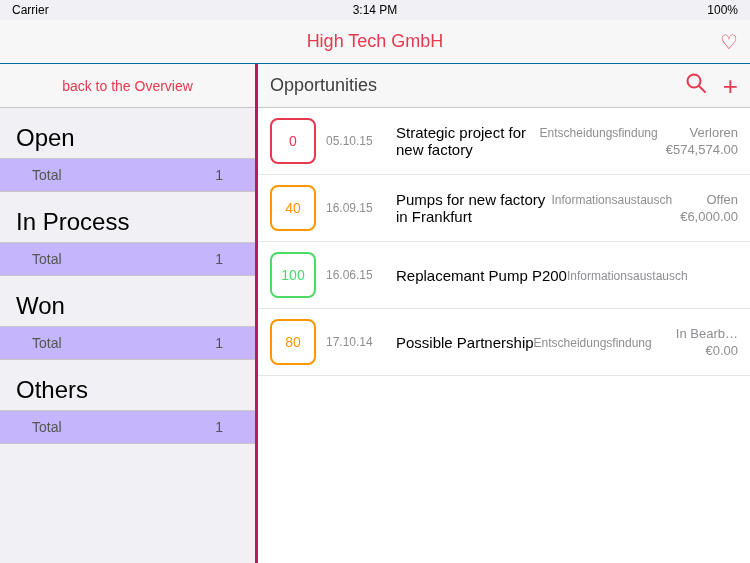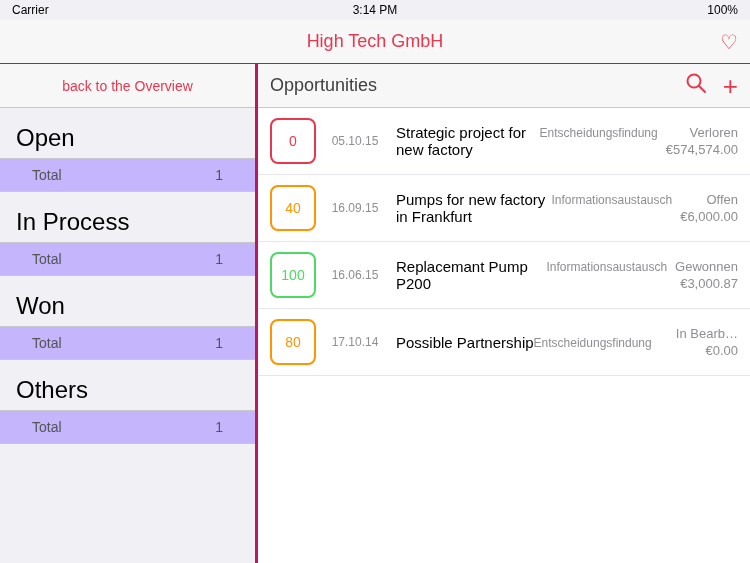--- a/index.html
+++ b/index.html
@@ -178,21 +178,20 @@
     .badge-red { border-color: #e8384f; color: #e8384f; }
     .badge-orange { border-color: #ff9500; color: #ff9500; }
     .badge-green { border-color: #4cd964; color: #4cd964; }
 
     .opp-date {
       font-size: 12px;
       color: #8e8e93;
       margin-right: 12px;
       flex-shrink: 0;
       width: 58px;
-      text-align: center;
     }
 
     .opp-middle {
       flex: 1;
       display: flex;
       flex-direction: row;
     }
 
     .opp-title {
       font-size: 15px;
@@ -317,24 +316,20 @@
 
       <div class="opportunity-row">
         <div class="badge badge-green">
           <span>100</span>
         </div>
         <span class="opp-date">16.06.15</span>
         <div class="opp-middle">
           <span class="opp-title">Replacemant Pump P200</span>
           <span class="opp-subtitle">Informationsaustausch</span>
         </div>
-        <div class="opp-right">
-          <div class="opp-status">Gewonnen</div>
-          <div class="opp-amount">€3,000.87</div>
-        </div>
       </div>
 
       <div class="opportunity-row">
         <div class="badge badge-orange">
           <span>80</span>
         </div>
         <span class="opp-date">17.10.14</span>
         <div class="opp-middle">
           <span class="opp-title">Possible Partnership</span>
           <span class="opp-subtitle">Entscheidungsfindung</span>

